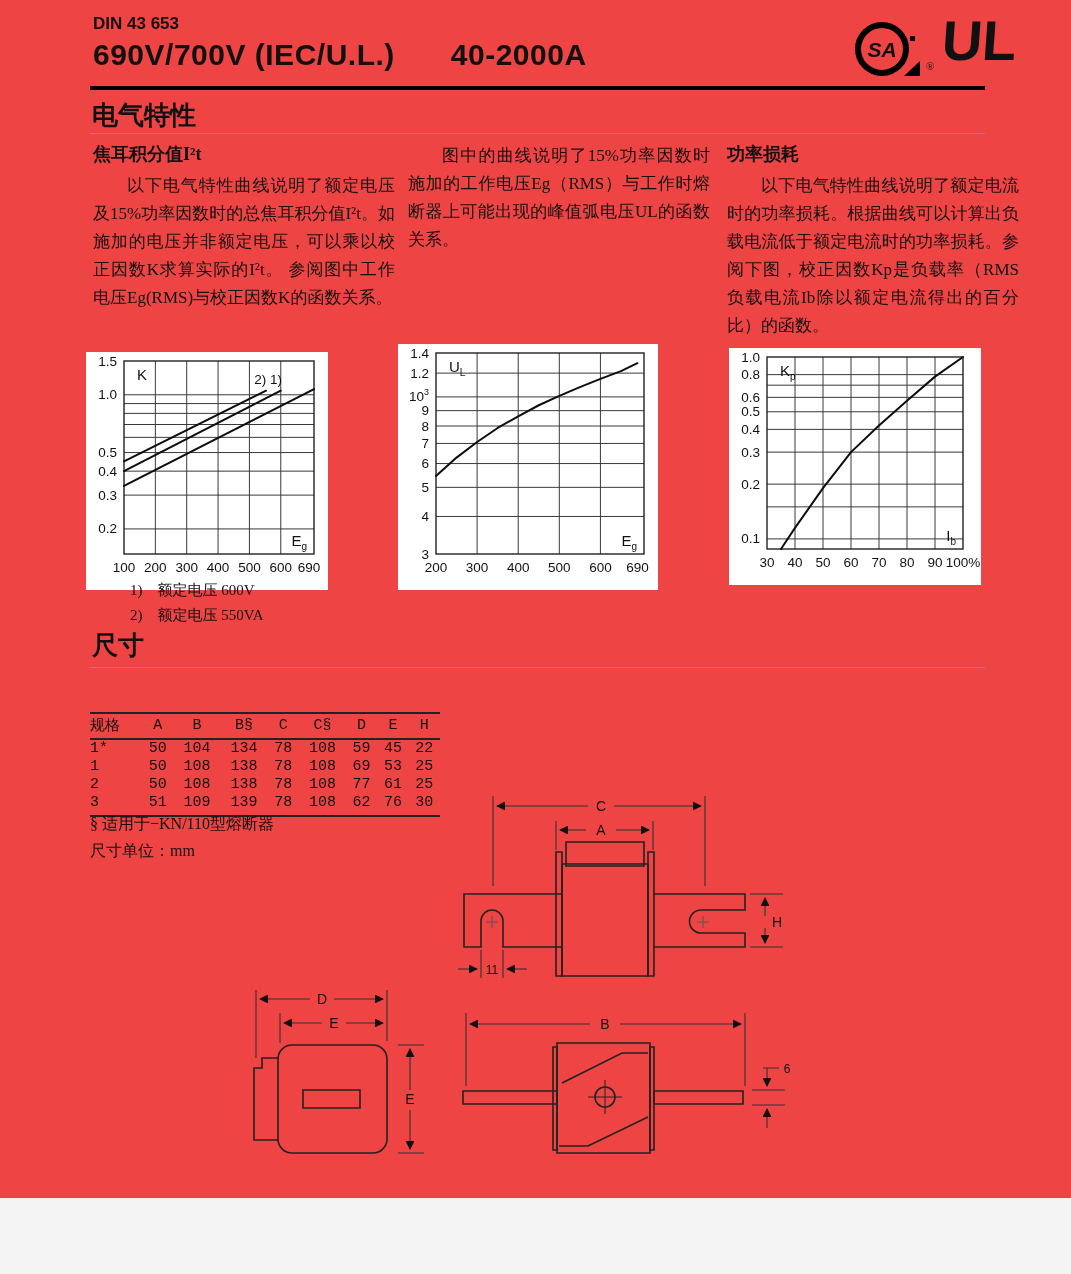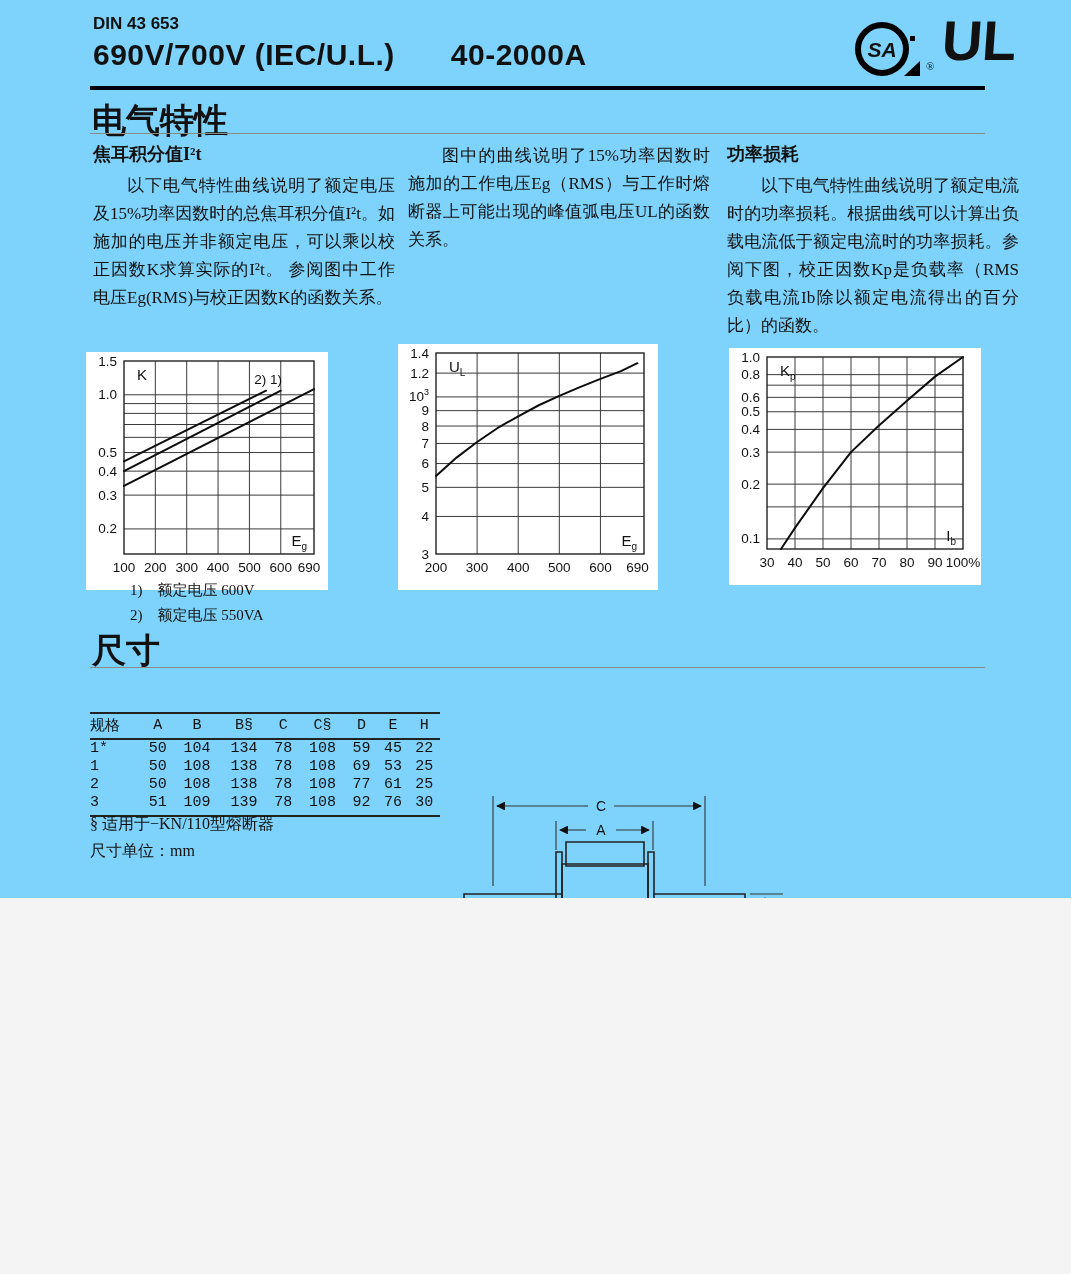--- a/index.html
+++ b/index.html
@@ -1,25 +1,25 @@
 <!DOCTYPE html>
 <html><head>
 <meta charset="utf-8">
 <style>
   html,body{margin:0;padding:0;background:#f4f4f4;}
-  #page{position:relative;width:1071px;height:898px;background:#7dd3fc;
+  #page{position:relative;width:1071px;height:1198px;background:#ef4444;
         font-family:"Liberation Serif","DejaVu Sans",serif;color:#111;overflow:hidden;}
   .abs{position:absolute;}
   .sans{font-family:"Liberation Sans","DejaVu Sans",sans-serif;}
   #docnum{left:93px;top:14px;font-size:17px;font-weight:bold;}
   #title{left:93px;top:38px;font-size:30px;font-weight:bold;letter-spacing:.5px;}
   #title .gap{display:inline-block;width:56px;}
   #rule-thick{left:90px;top:86px;width:895px;height:4px;background:#000;}
   .rule-thin{left:90px;width:895px;height:1px;background:#8a8a8a;}
-  .sec-title{font-size:34px;font-weight:bold;}
+  .sec-title{font-size:26px;font-weight:bold;}
   #sec1-title{left:92px;top:98px;}
   #sec2-title{left:92px;top:628px;}
   .col{width:302px;}
   .col h3{margin:0 0 6px 0;font-size:18px;}
   .col p{margin:0;font-size:17px;line-height:28px;text-align:justify;text-indent:2em;}
   #col1{left:93px;top:142px;}
   #col2{left:408px;top:142px;}
   #col3{left:727px;top:142px;width:292px;}
   .chart{background:#fff;}
   #chart-0{left:86px;top:352px;}
@@ -259,21 +259,21 @@
           <td>61</td>
           <td>25</td>
         </tr>
         <tr>
           <td>3</td>
           <td>51</td>
           <td>109</td>
           <td>139</td>
           <td>78</td>
           <td>108</td>
-          <td>92</td>
+          <td>62</td>
           <td>76</td>
           <td>30</td>
         </tr>
       </tbody>
   </table>
 
   <div id="notes" class="abs">
     <div>§ 适用于−KN/110型熔断器</div>
     <div>尺寸单位：mm</div>
   </div>

